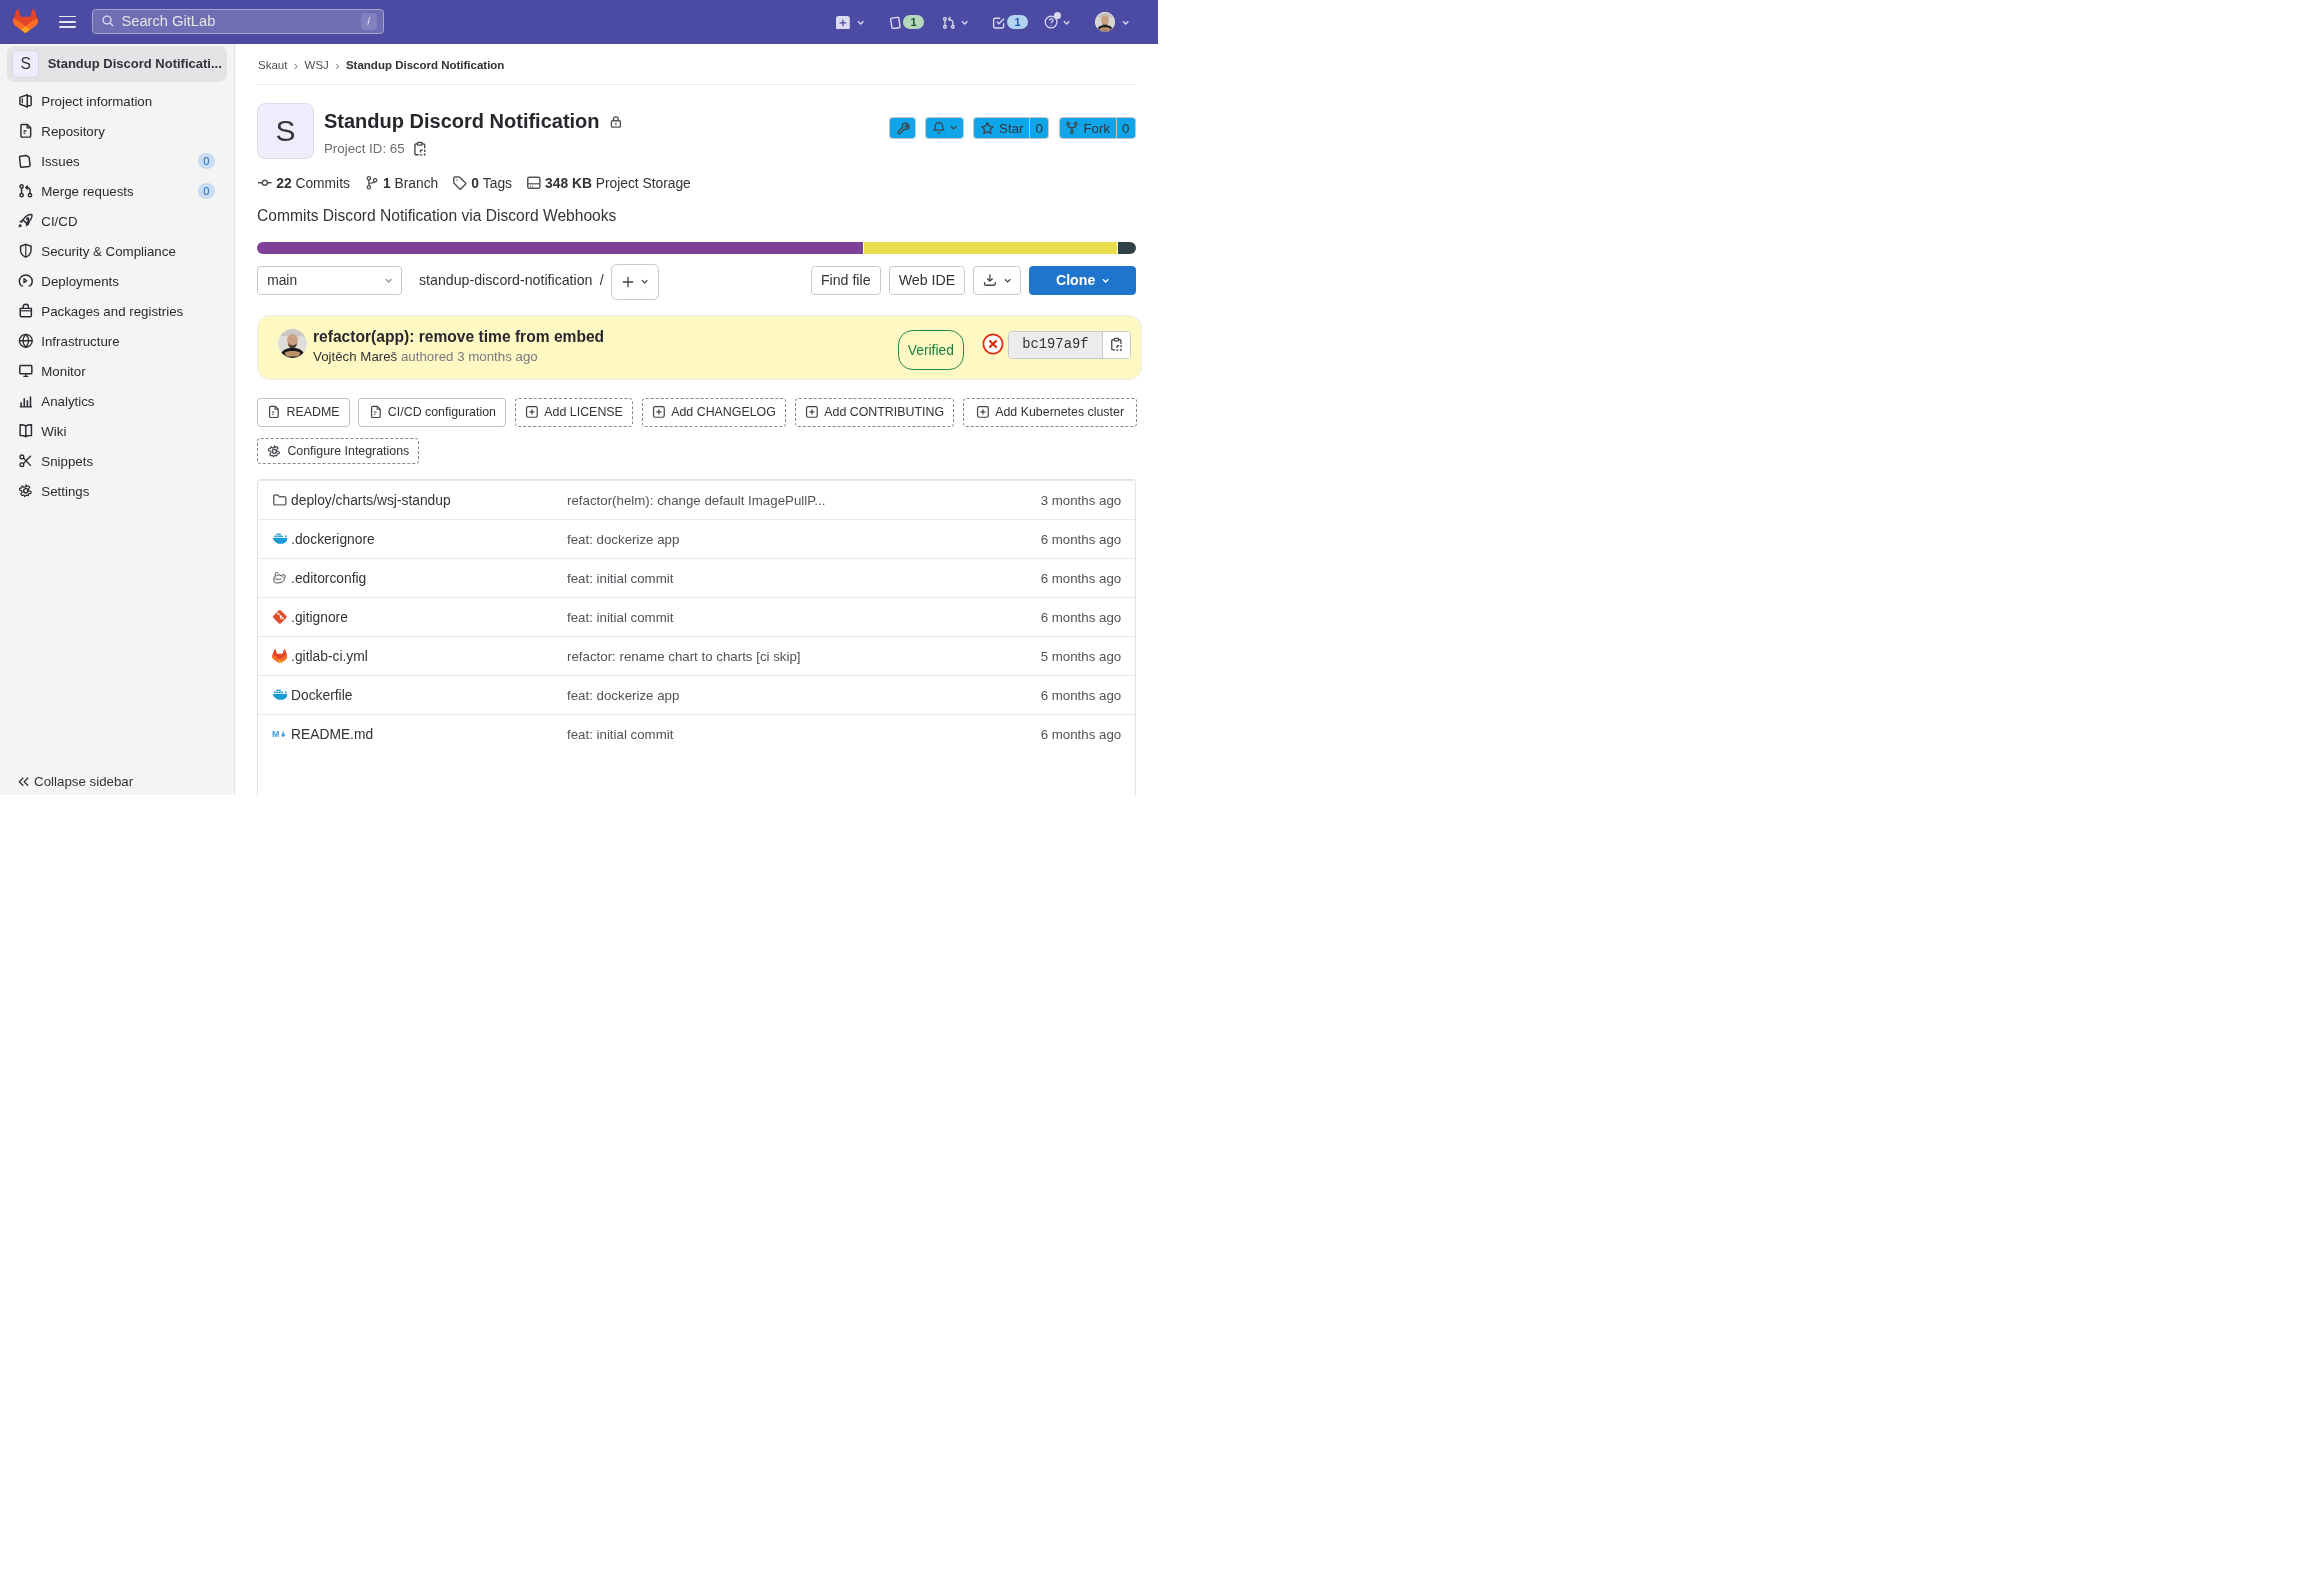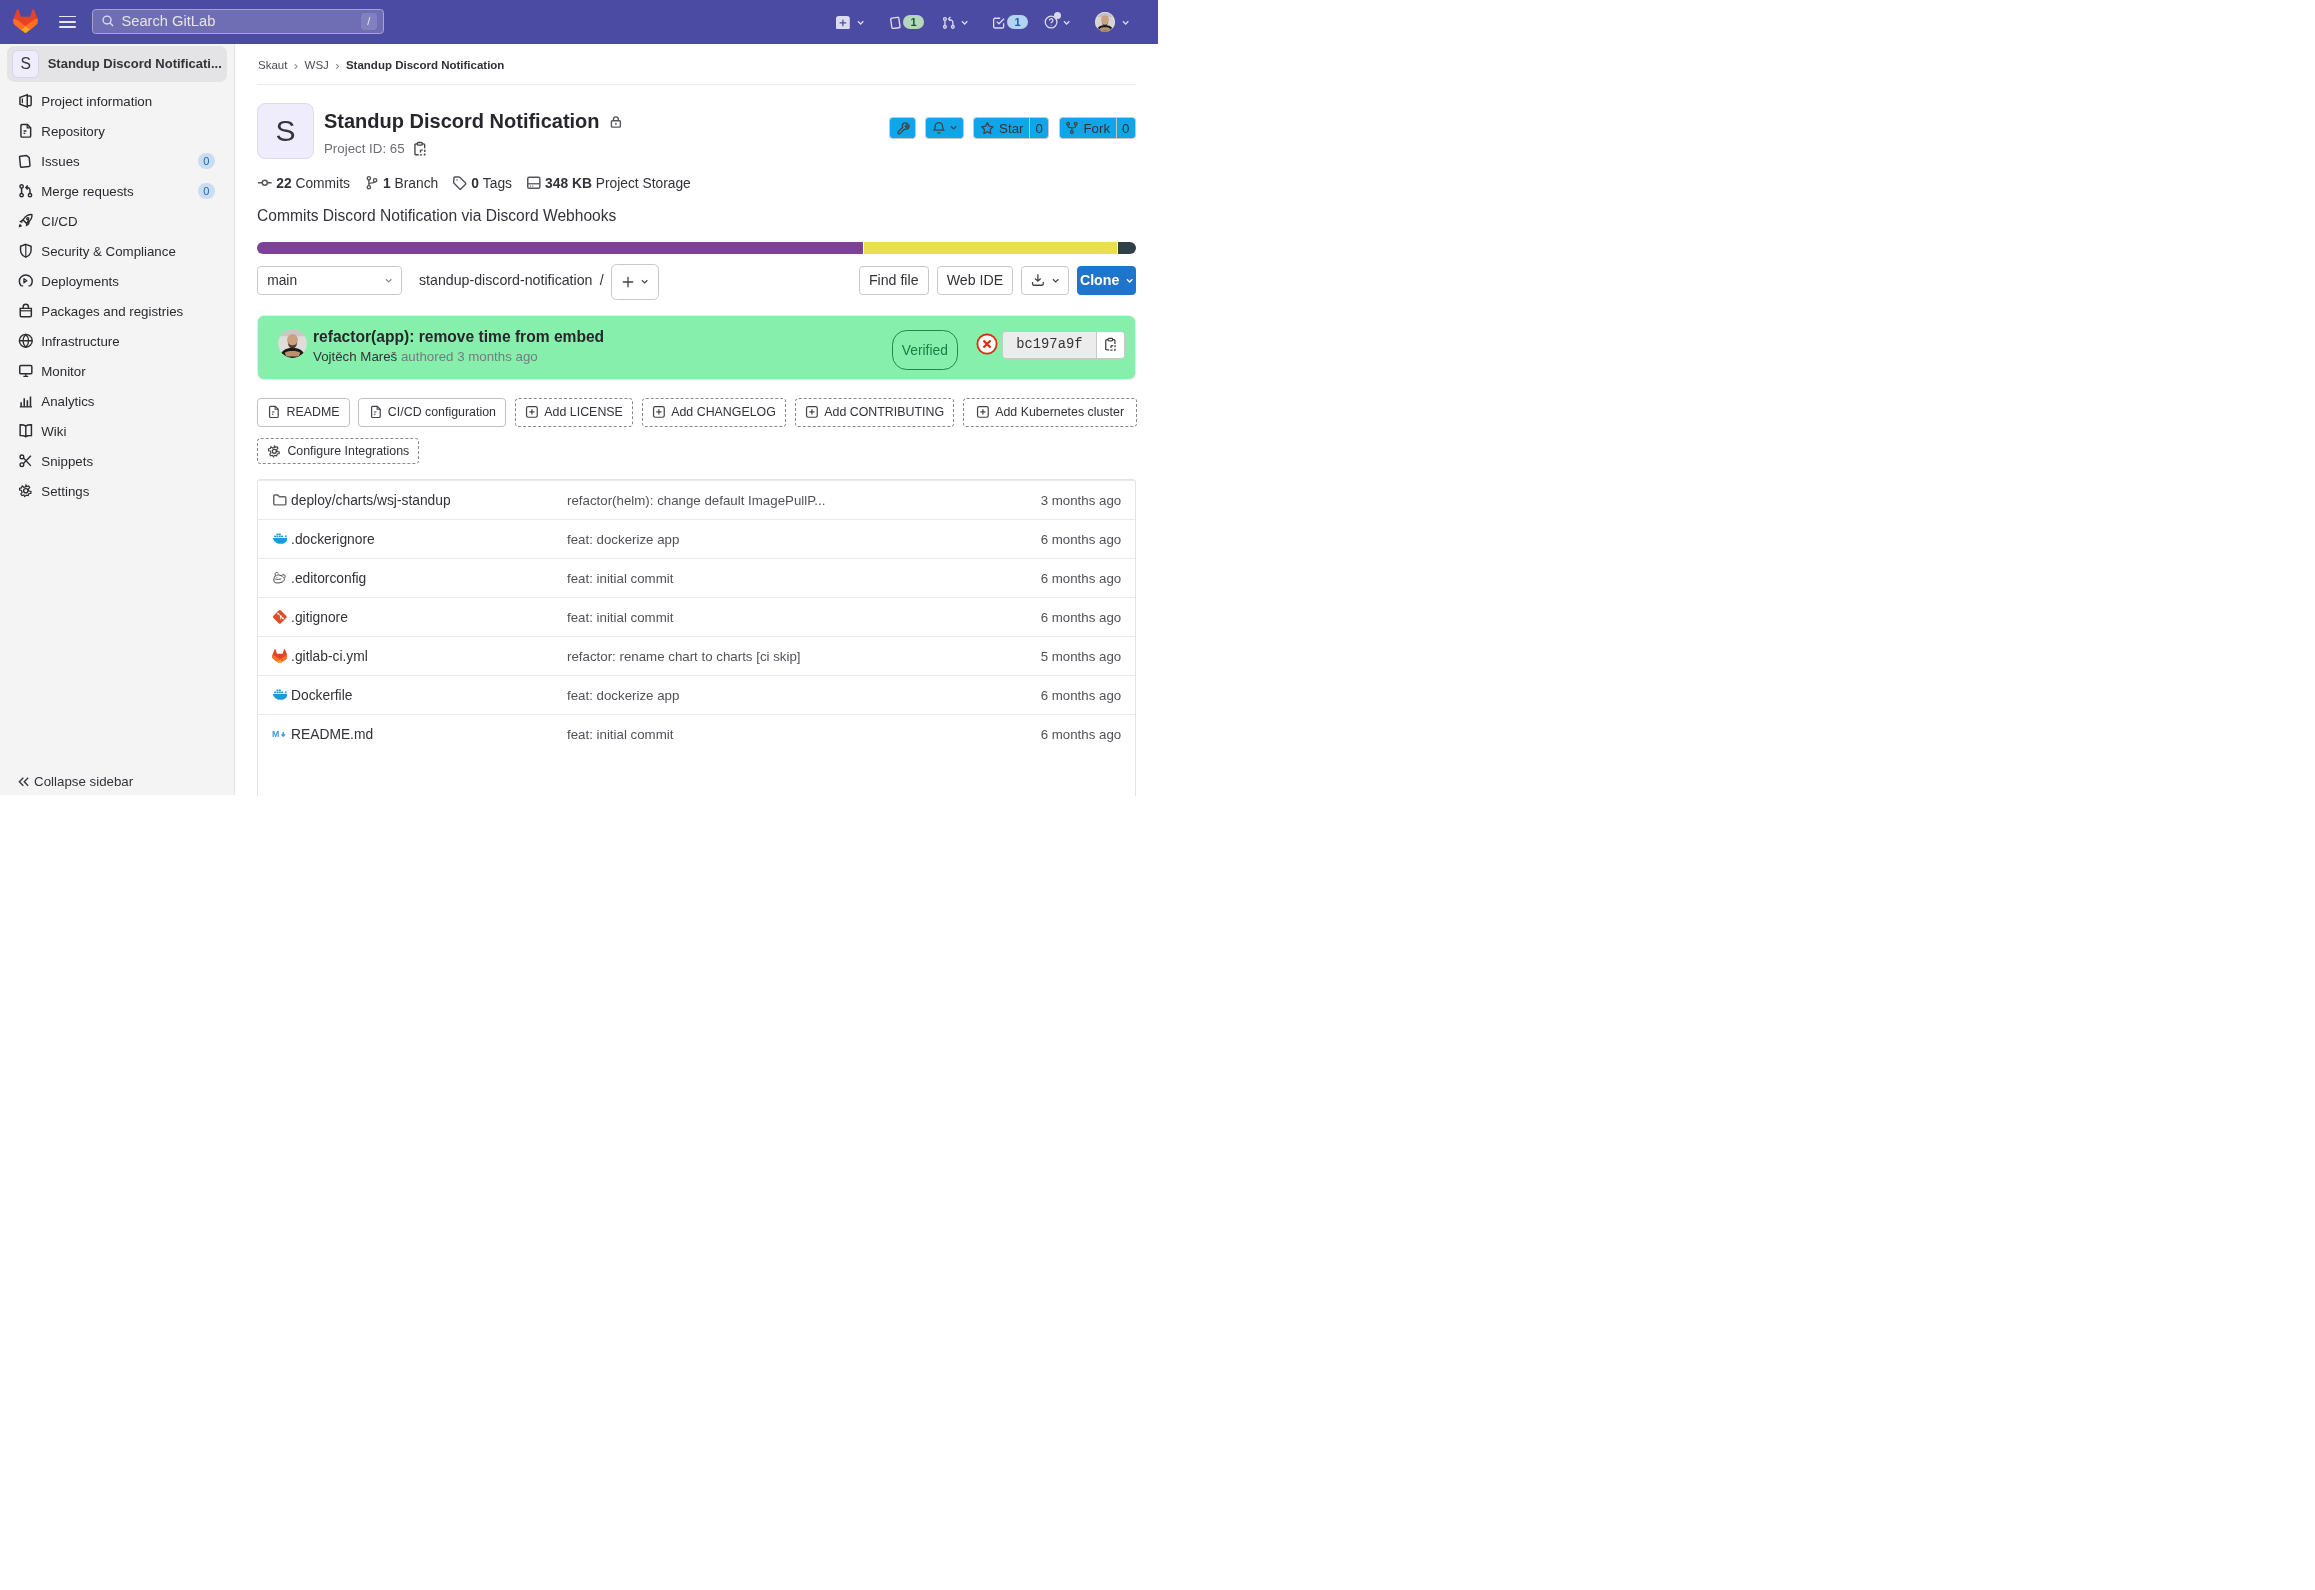--- a/index.html
+++ b/index.html
@@ -69,24 +69,24 @@
   .toolbar { position:absolute; left:22px; top:222px; right:22px; height:28.5px; }
   .branchdd { position:absolute; left:0; top:0; width:145px; height:28.5px; border:0.9px solid #c8c8cc; border-radius:3.7px;
      font-size:13.8px; display:flex; align-items:center; padding:0 9.2px; color:#333238; }
   .branchdd .c { margin-left:auto; }
   .bpath { position:absolute; left:162px; top:5.5px; font-size:14.2px; color:#333238; }
   .plusdd { position:absolute; left:354px; top:-2.1px; width:48px; height:36px; border:0.9px solid #c8c8cc; border-radius:5.5px;
      display:flex; align-items:center; justify-content:center; gap:6.4px; }
   .rbtns { position:absolute; right:0; top:0; display:flex; gap:7.8px; }
   .btn { height:28.5px; border:0.9px solid #c8c8cc; border-radius:3.7px; background:#fff; font-size:14.2px; color:#333238;
      display:flex; align-items:center; justify-content:center; padding:0 9.2px; gap:6.4px; white-space:nowrap; }
-  .btn.blue { background:#1f75cb; border-color:#1f75cb; color:#fff; font-weight:bold; padding:0 2px; }
-
-  .commitbox { position:absolute; left:22px; top:271px; right:22px; height:65px; background:#86efac;
-     border:0.9px solid #ececec; border-radius:7px; }
+  .btn.blue { background:#1f75cb; border-color:#1f75cb; color:#fff; font-weight:bold; padding:0 26px; }
+
+  .commitbox { position:absolute; left:22px; top:271px; right:16px; height:65px; background:#fef9c3;
+     border:0.9px solid #ececec; border-radius:13px; }
   .cav { position:absolute; left:20px; top:13px; width:29px; height:29px; border-radius:50%; overflow:hidden; }
   .ctitle { position:absolute; left:55px; top:12px; font-size:15.6px; font-weight:bold; color:#28262c; }
   .cmeta { position:absolute; left:55px; top:33px; font-size:13.3px; color:#7a7980; }
   .cmeta b { color:#333238; font-weight:normal; }
   .verified { position:absolute; right:177px; top:14.2px; height:40px; padding:0 9.2px; border:0.9px solid #24884d;
      color:#157f45; border-radius:14.7px; font-size:13.8px; display:flex; align-items:center; }
   .failwrap { position:absolute; right:137px; top:17.4px; }
   .hashgrp { position:absolute; right:10px; top:14.7px; height:28px; border:0.9px solid #c8c8cc; border-radius:3.7px;
      display:flex; overflow:hidden; }
   .hashgrp .hash { background:#ececec; font-family:"Liberation Mono", monospace; font-size:13.8px; color:#333238;

